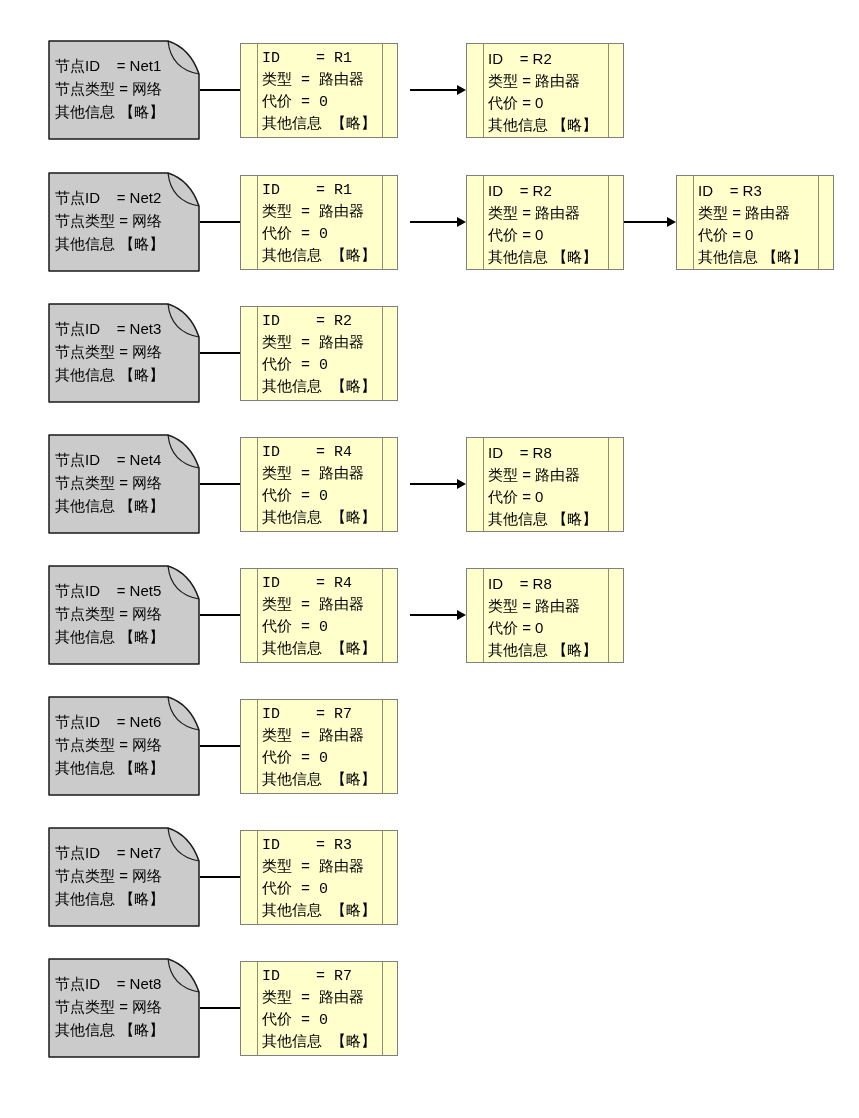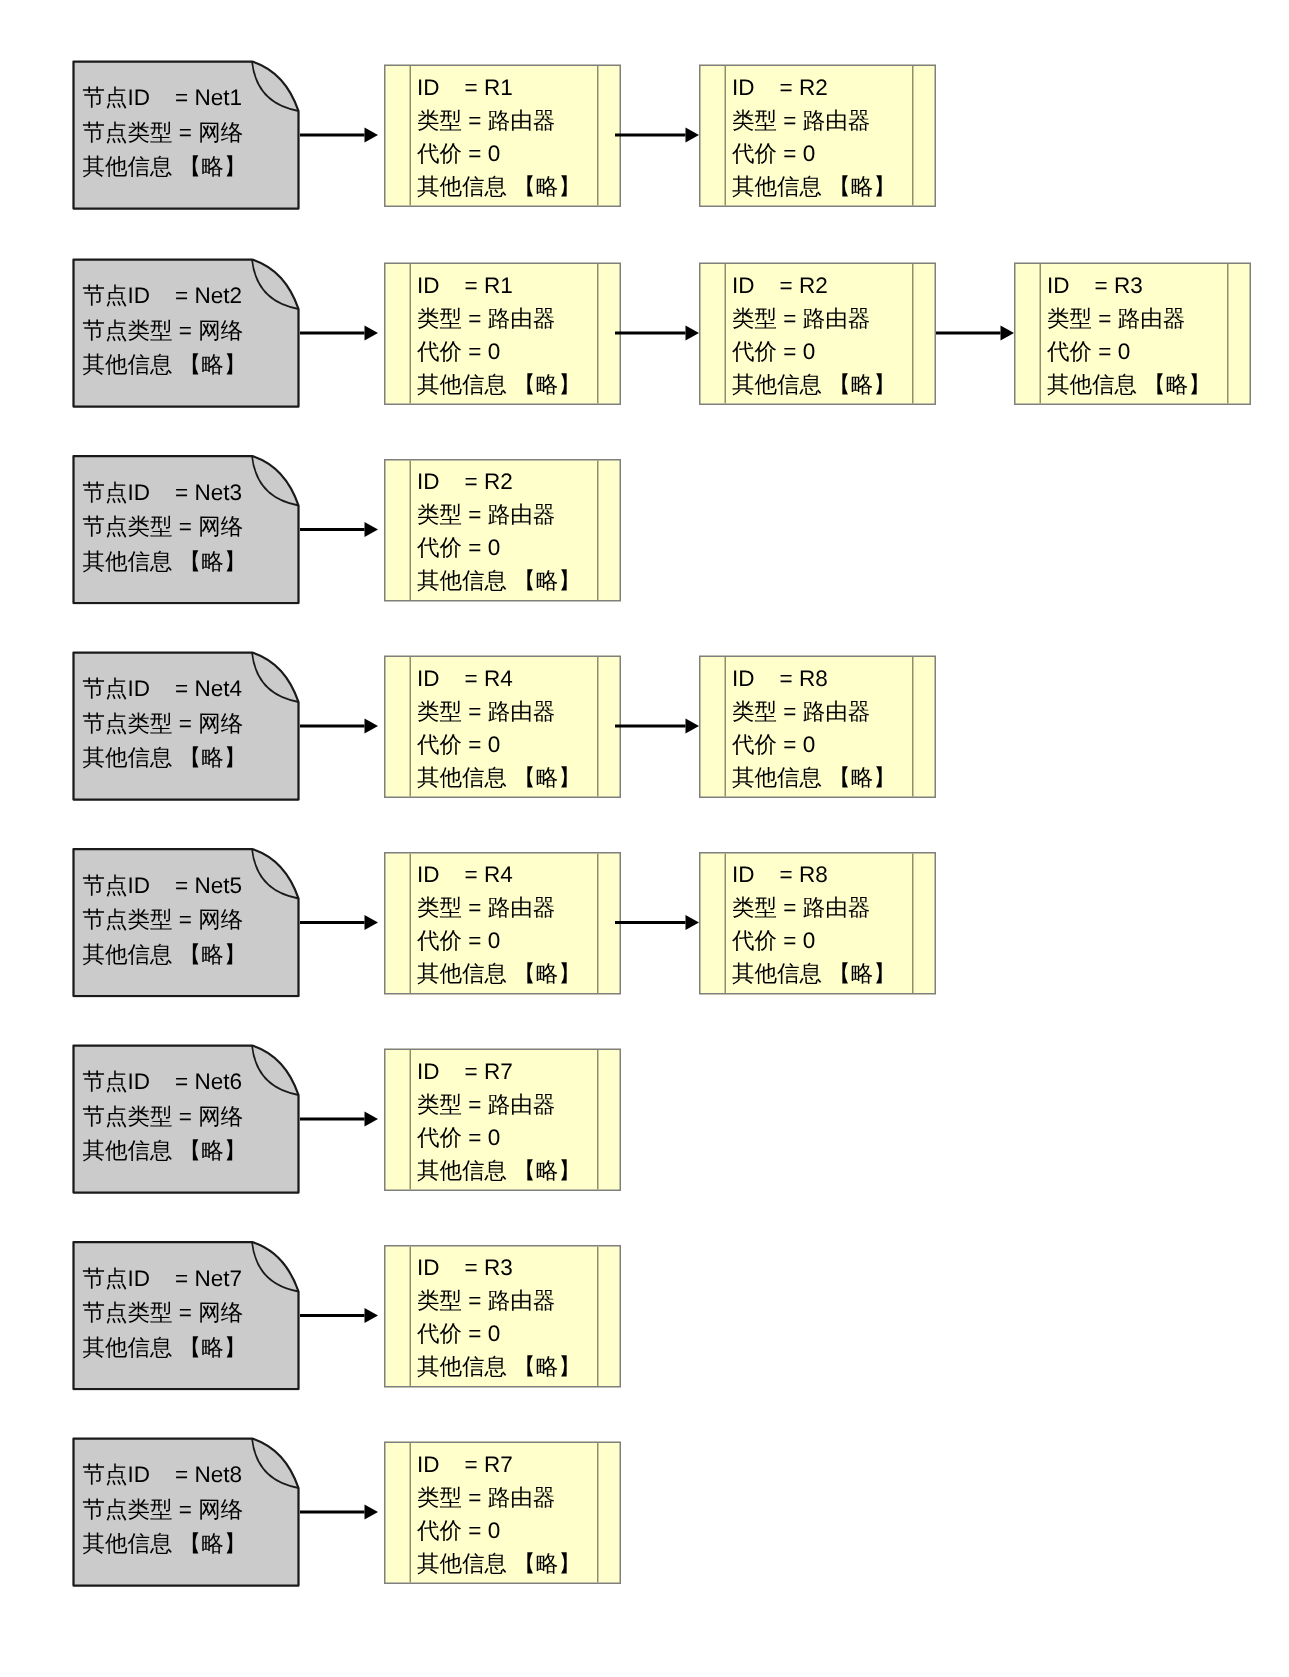--- a/index.html
+++ b/index.html
@@ -65,21 +65,21 @@
     position:absolute;top:49px;height:2px;
     background:var(--arrow,#000);
   }
   .arrow::after{
     content:"";
     position:absolute;right:-9px;top:-4px;
     border-left:9px solid var(--arrow,#000);
     border-top:5px solid transparent;
     border-bottom:5px solid transparent;
   }
-  .x1{left:256px;} .x2{left:466px;} .x3{left:676px;}
+  .x1{left:240px;font-family:Liberation Mono, monospace;} .x2{left:466px;} .x3{left:676px;}
   .a1{left:200px;width:43px;} .a2{left:410px;width:47px;} .a3{left:624px;width:43px;}
 </style>
 </head>
 <body>
 
 <div class="canvas">
 
   <div class="row" style="top:40px">
     <div class="note">
       <svg viewBox="0 0 152 100">

